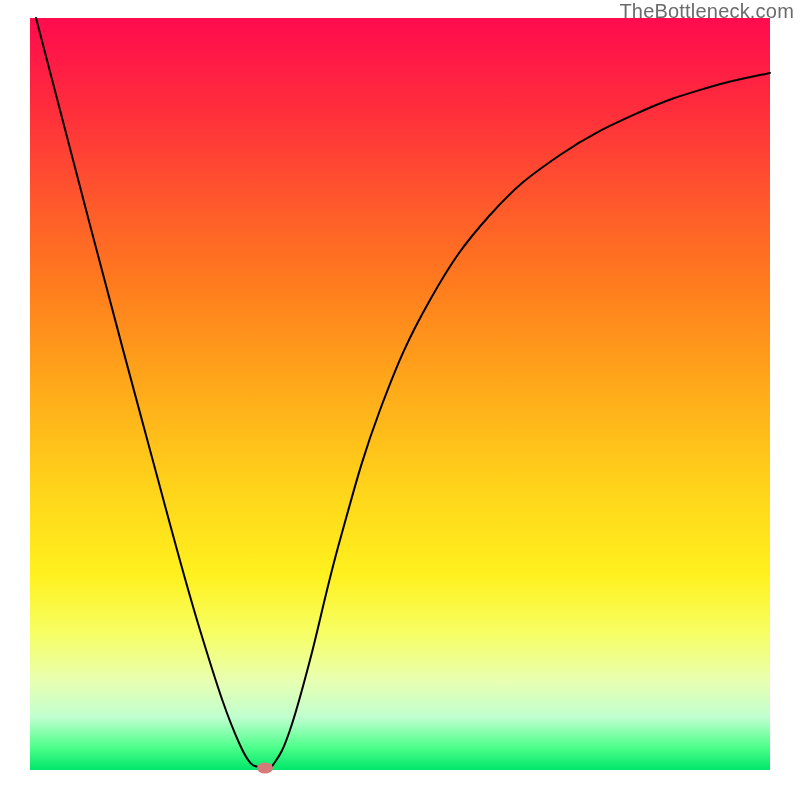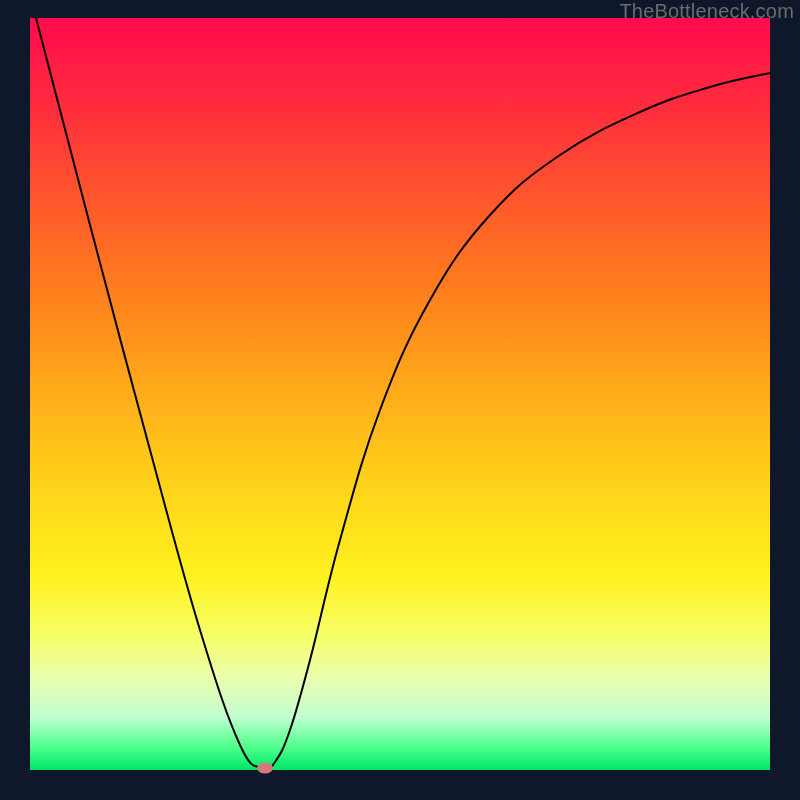--- a/index.html
+++ b/index.html
@@ -8,21 +8,21 @@
     width: 800px;
     height: 800px;
     background: #000;
     font-family: Arial, Helvetica, sans-serif;
     overflow: hidden;
   }
   .frame {
     position: relative;
     width: 800px;
     height: 800px;
-    background: #0f172a;
+    background: #ffffff;
   }
   .plot {
     position: absolute;
     left: 30px;
     top: 18px;
     width: 740px;
     height: 752px;
     background: linear-gradient(to bottom,
       #ff0b4e 0%,
       #ff2d3c 12%,

